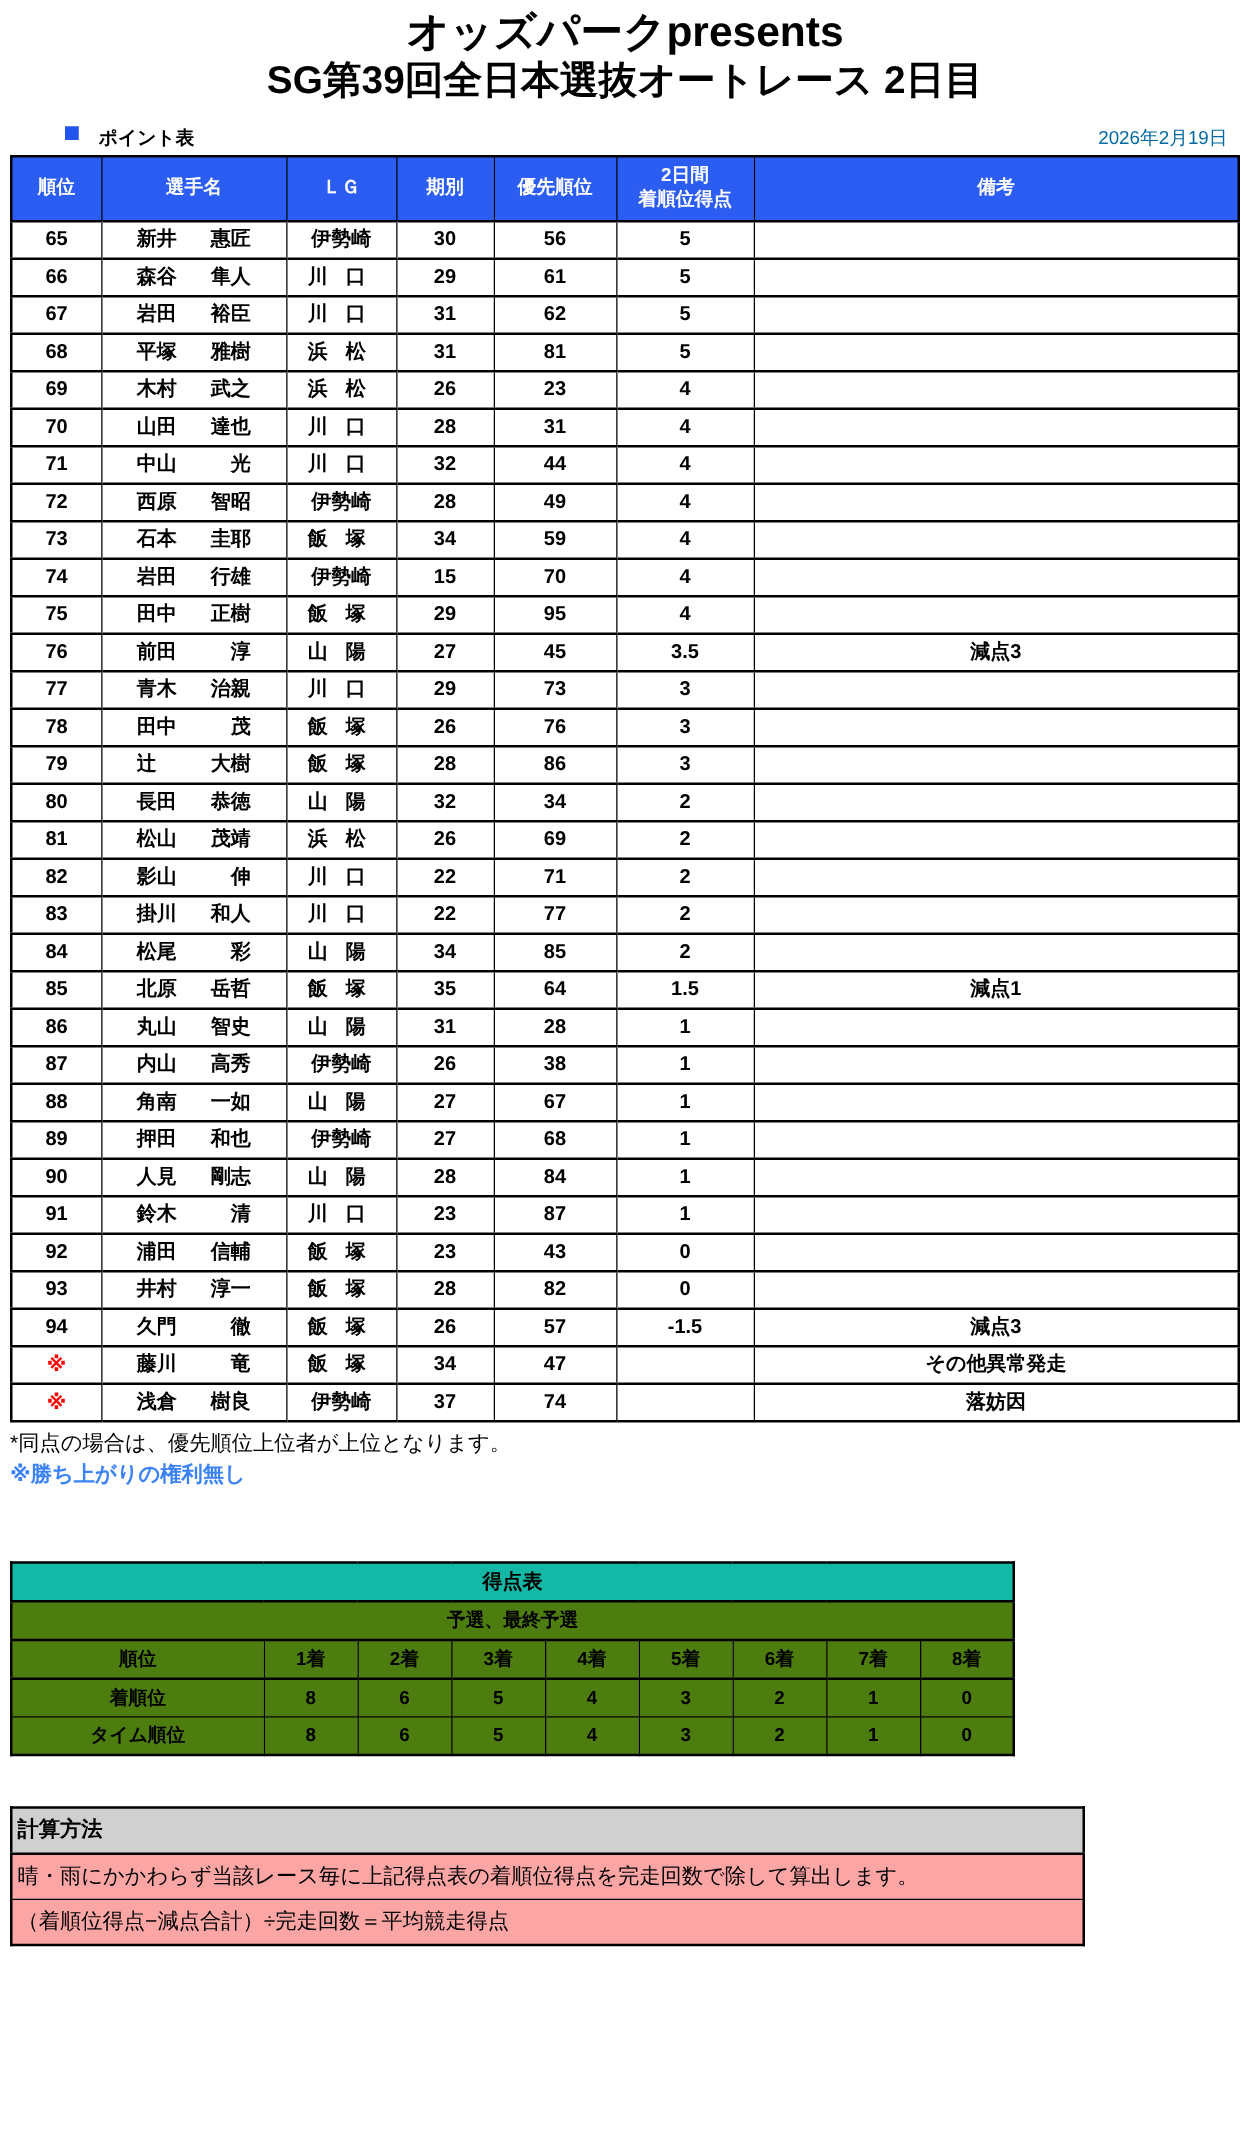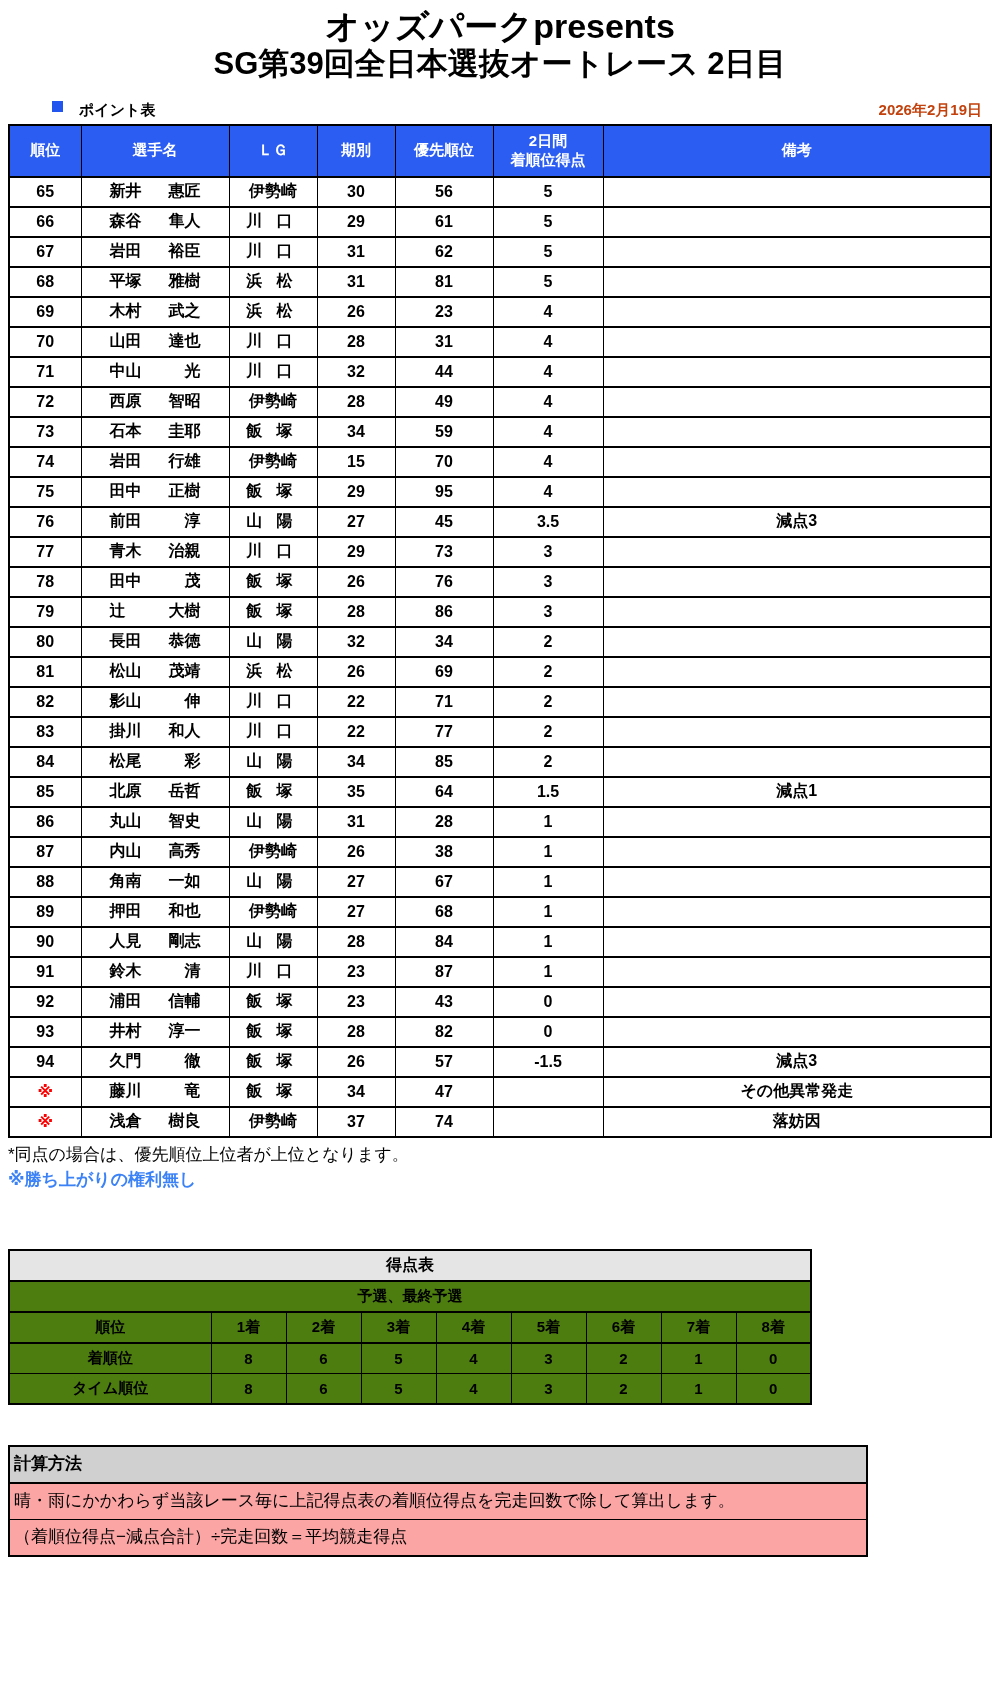--- a/index.html
+++ b/index.html
@@ -46,22 +46,22 @@
   }
   .blue-square {
     width: 11px;
     height: 11px;
     background: #2255EE;
     display: inline-block;
     margin-right: 2px;
   }
   .subheader-date {
     font-size: 15px;
-    font-weight: bold;
-    color: #c2410c;
+    font-weight: normal;
+    color: #0369a1;
   }
 
   
   .points-wrap {
     margin: 0 10px 0 8px;
   }
   table.points {
     border-collapse: collapse;
     width: 982px;
     table-layout: fixed;
@@ -167,21 +167,21 @@
   table.score td, table.score th {
     border: 1px solid #000;
     height: 29px;
     font-size: 15px;
     text-align: center;
     vertical-align: middle;
     background: #4d7c0f;
     padding: 0;
   }
   table.score th.score-title {
-    background: #e5e5e5;
+    background: #14b8a6;
     font-weight: bold;
     font-size: 16px;
     border-bottom: 2px solid #000;
   }
   table.score td.score-sub {
     font-weight: bold;
     border-bottom: 2px solid #000;
   }
   table.score td.score-hd {
     font-weight: bold;

